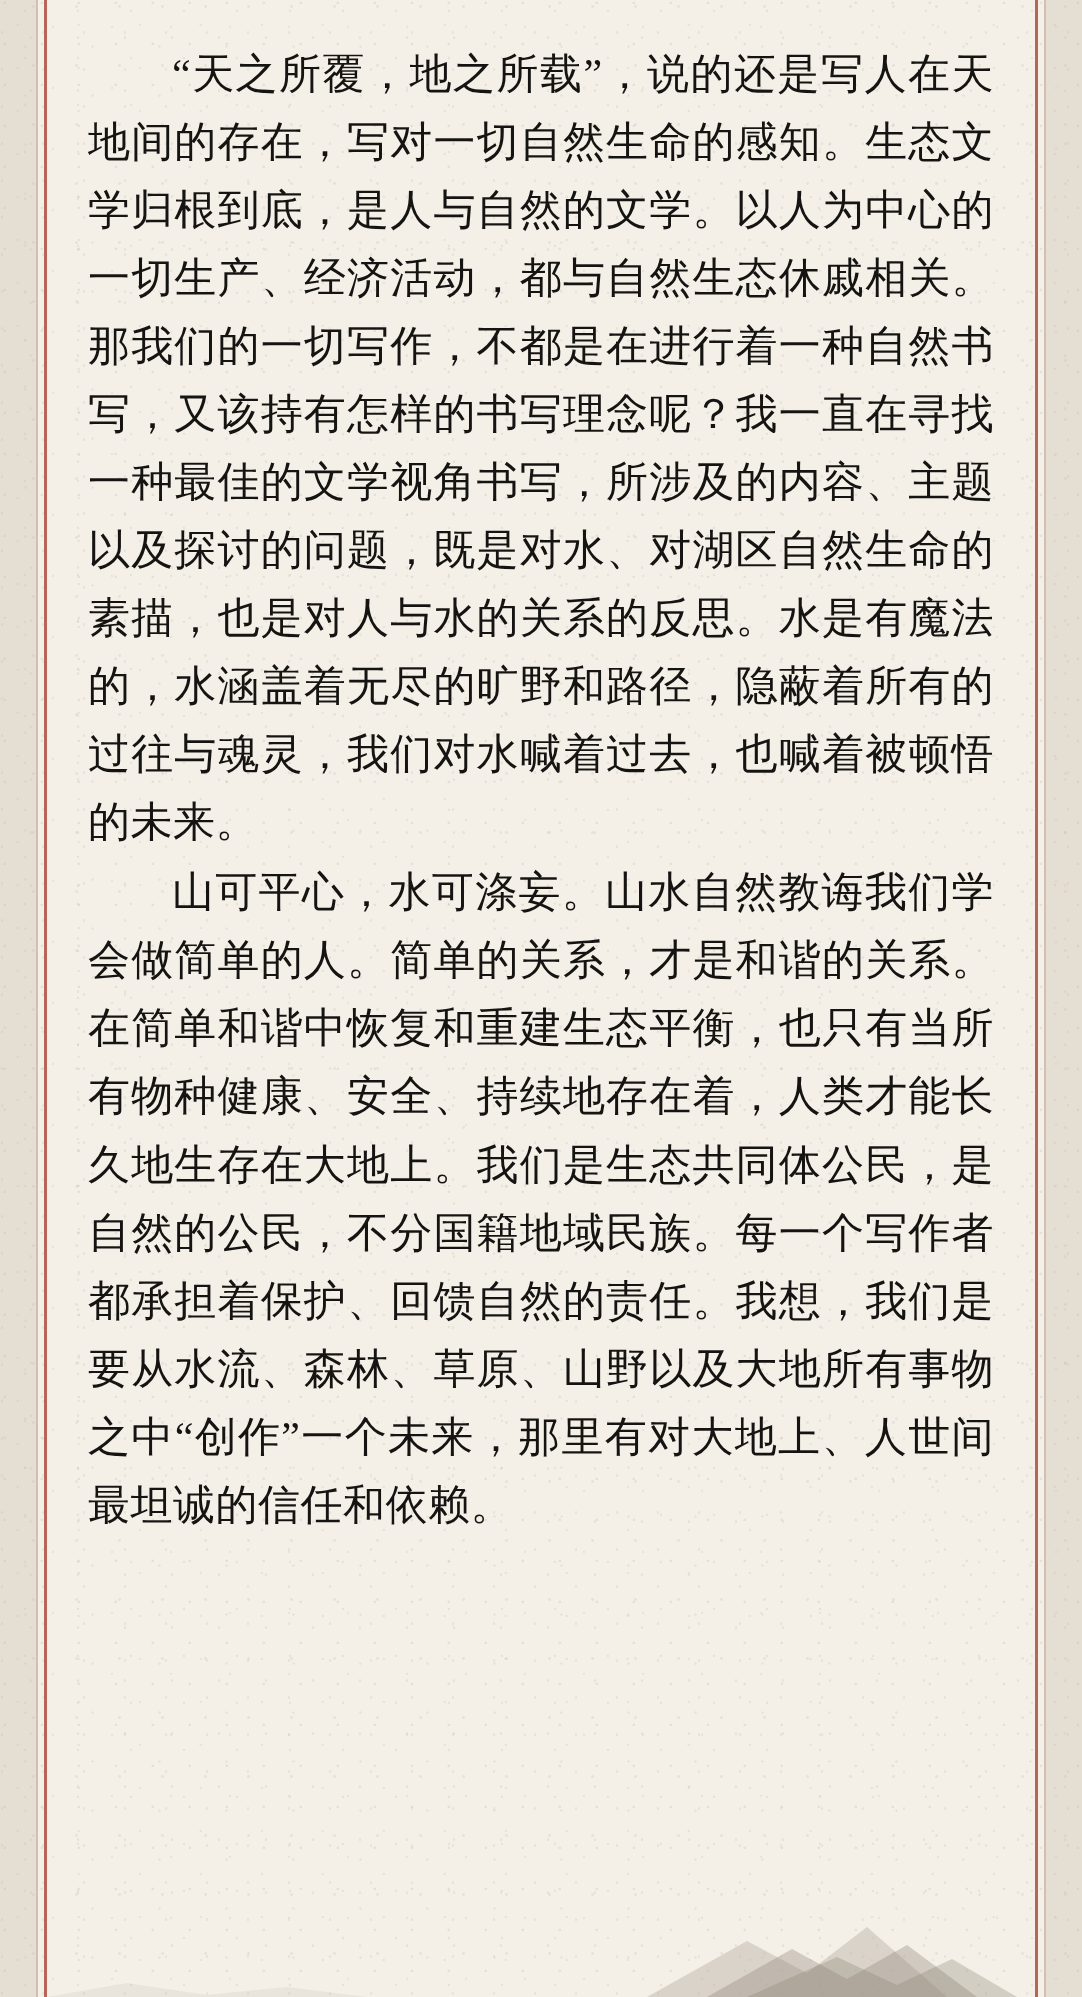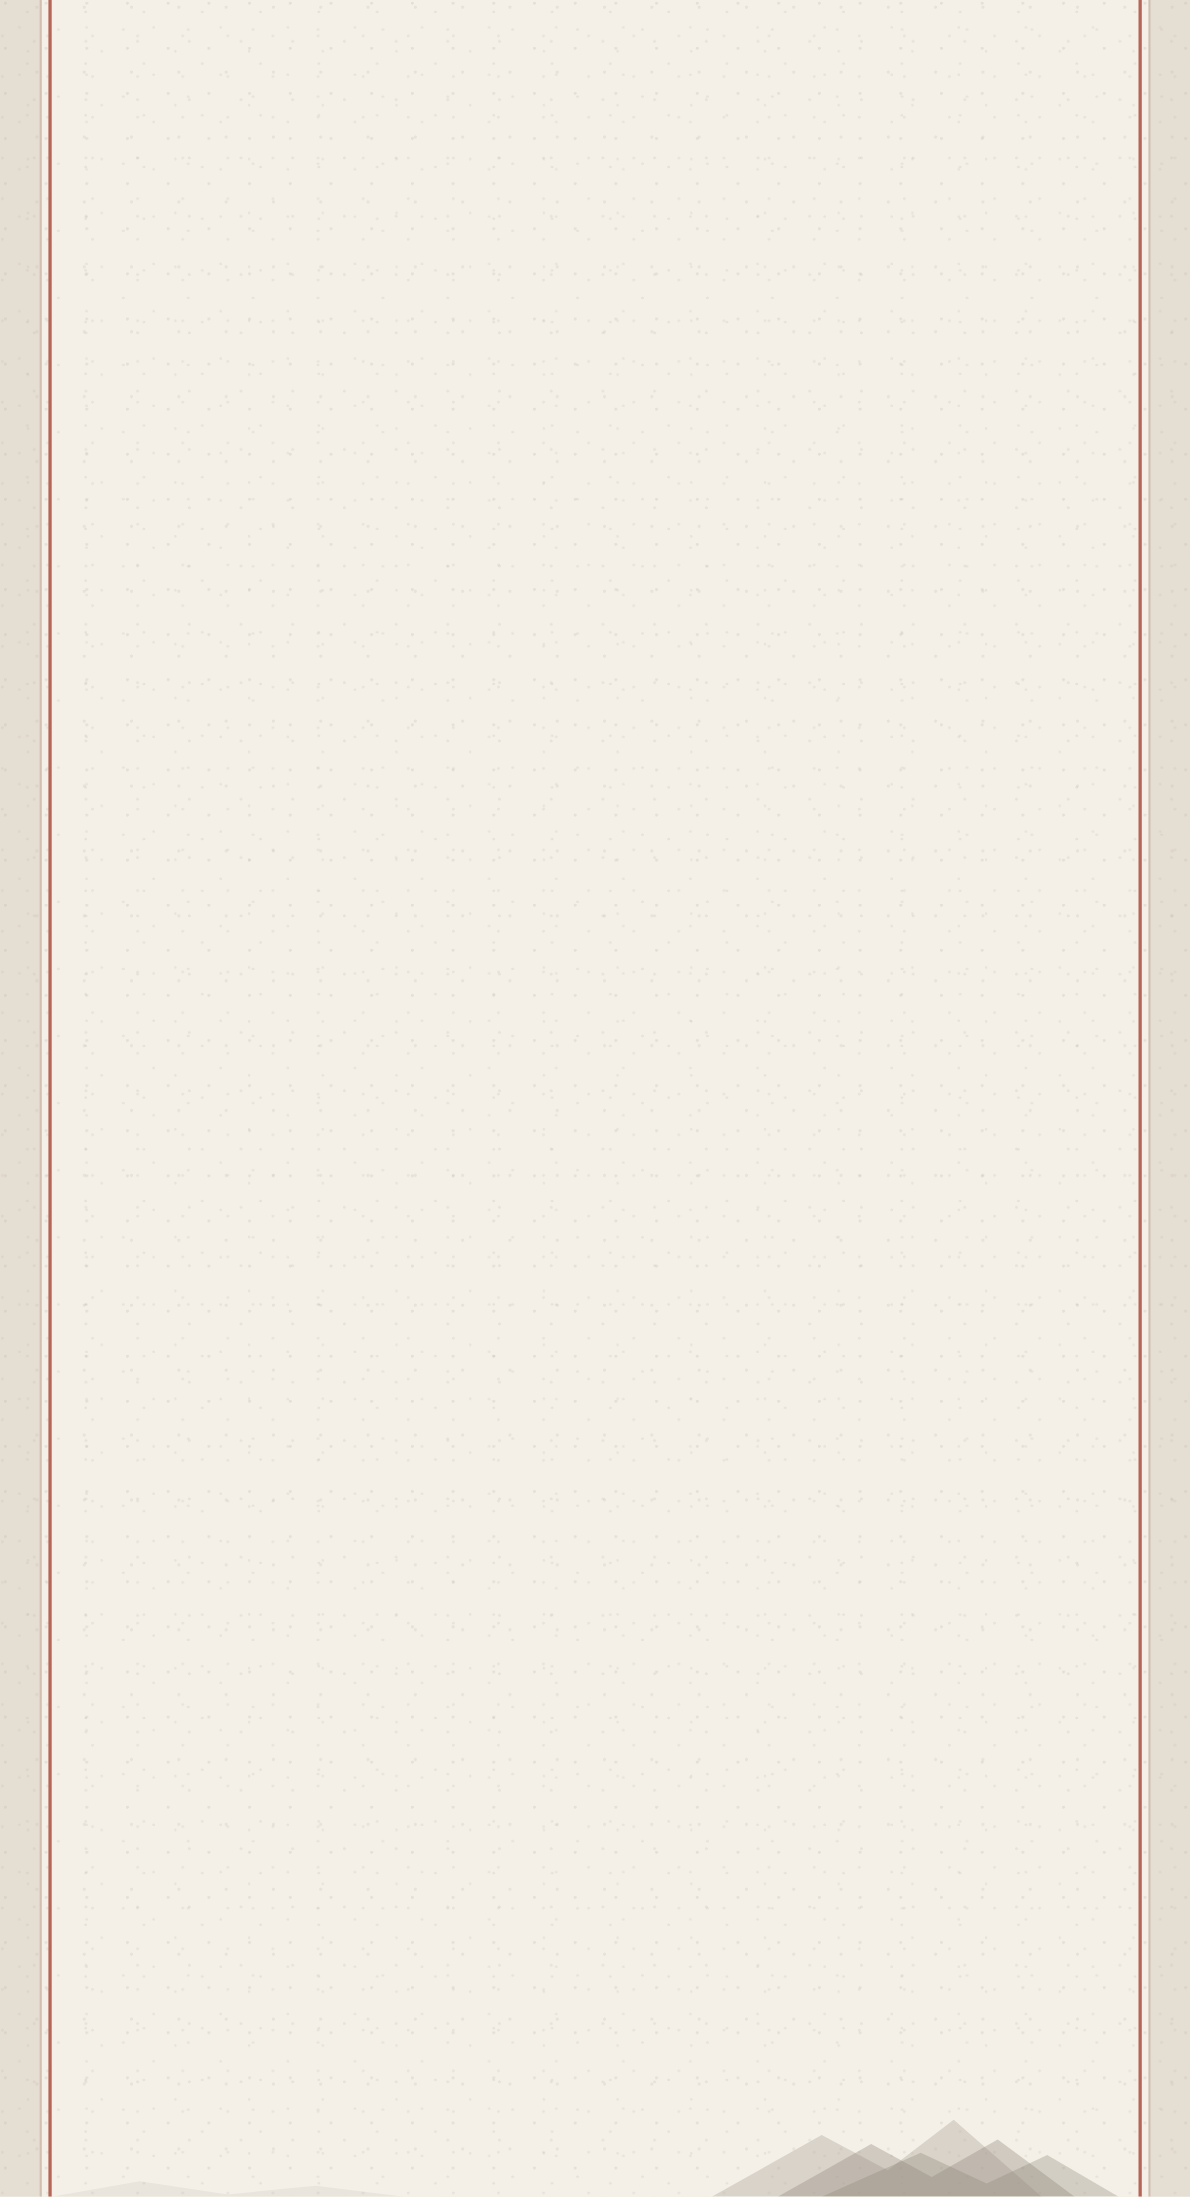--- a/index.html
+++ b/index.html
@@ -115,20 +115,22 @@
 <div class="margin-band left"></div>
 <div class="margin-band right"></div>
 
 <div class="edge-rule-outer left"></div>
 <div class="edge-rule-outer right"></div>
 <div class="edge-rule left"></div>
 <div class="edge-rule right"></div>
 
 <div class="content">
   <div class="article">
+    <p>“天之所覆，地之所载”，说的还是写人在天地间的存在，写对一切自然生命的感知。生态文学归根到底，是人与自然的文学。以人为中心的一切生产、经济活动，都与自然生态休戚相关。那我们的一切写作，不都是在进行着一种自然书写，又该持有怎样的书写理念呢？我一直在寻找一种最佳的文学视角书写，所涉及的内容、主题以及探讨的问题，既是对水、对湖区自然生命的素描，也是对人与水的关系的反思。水是有魔法的，水涵盖着无尽的旷野和路径，隐蔽着所有的过往与魂灵，我们对水喊着过去，也喊着被顿悟的未来。</p>
+    <p>山可平心，水可涤妄。山水自然教诲我们学会做简单的人。简单的关系，才是和谐的关系。在简单和谐中恢复和重建生态平衡，也只有当所有物种健康、安全、持续地存在着，人类才能长久地生存在大地上。我们是生态共同体公民，是自然的公民，不分国籍地域民族。每一个写作者都承担着保护、回馈自然的责任。我想，我们是要从水流、森林、草原、山野以及大地所有事物之中“创作”一个未来，那里有对大地上、人世间最坦诚的信任和依赖。</p>
   </div>
 </div>
 
 <div class="mountain-deco">
   <svg viewBox="0 0 988 110" preserveAspectRatio="none" aria-hidden="true">
     <path d="M600 110 L700 54 L760 86 L820 40 L900 110 Z" fill="#b9b0a4" opacity=".45"></path>
     <path d="M660 110 L745 62 L800 92 L860 58 L930 110 Z" fill="#9c9286" opacity=".40"></path>
     <path d="M700 110 L790 70 L850 98 L905 72 L970 110 Z" fill="#88806f" opacity=".30"></path>
     <path d="M0 110 L80 96 L160 108 L240 100 L320 110 Z" fill="#b9b0a4" opacity=".18"></path>
   </svg>

